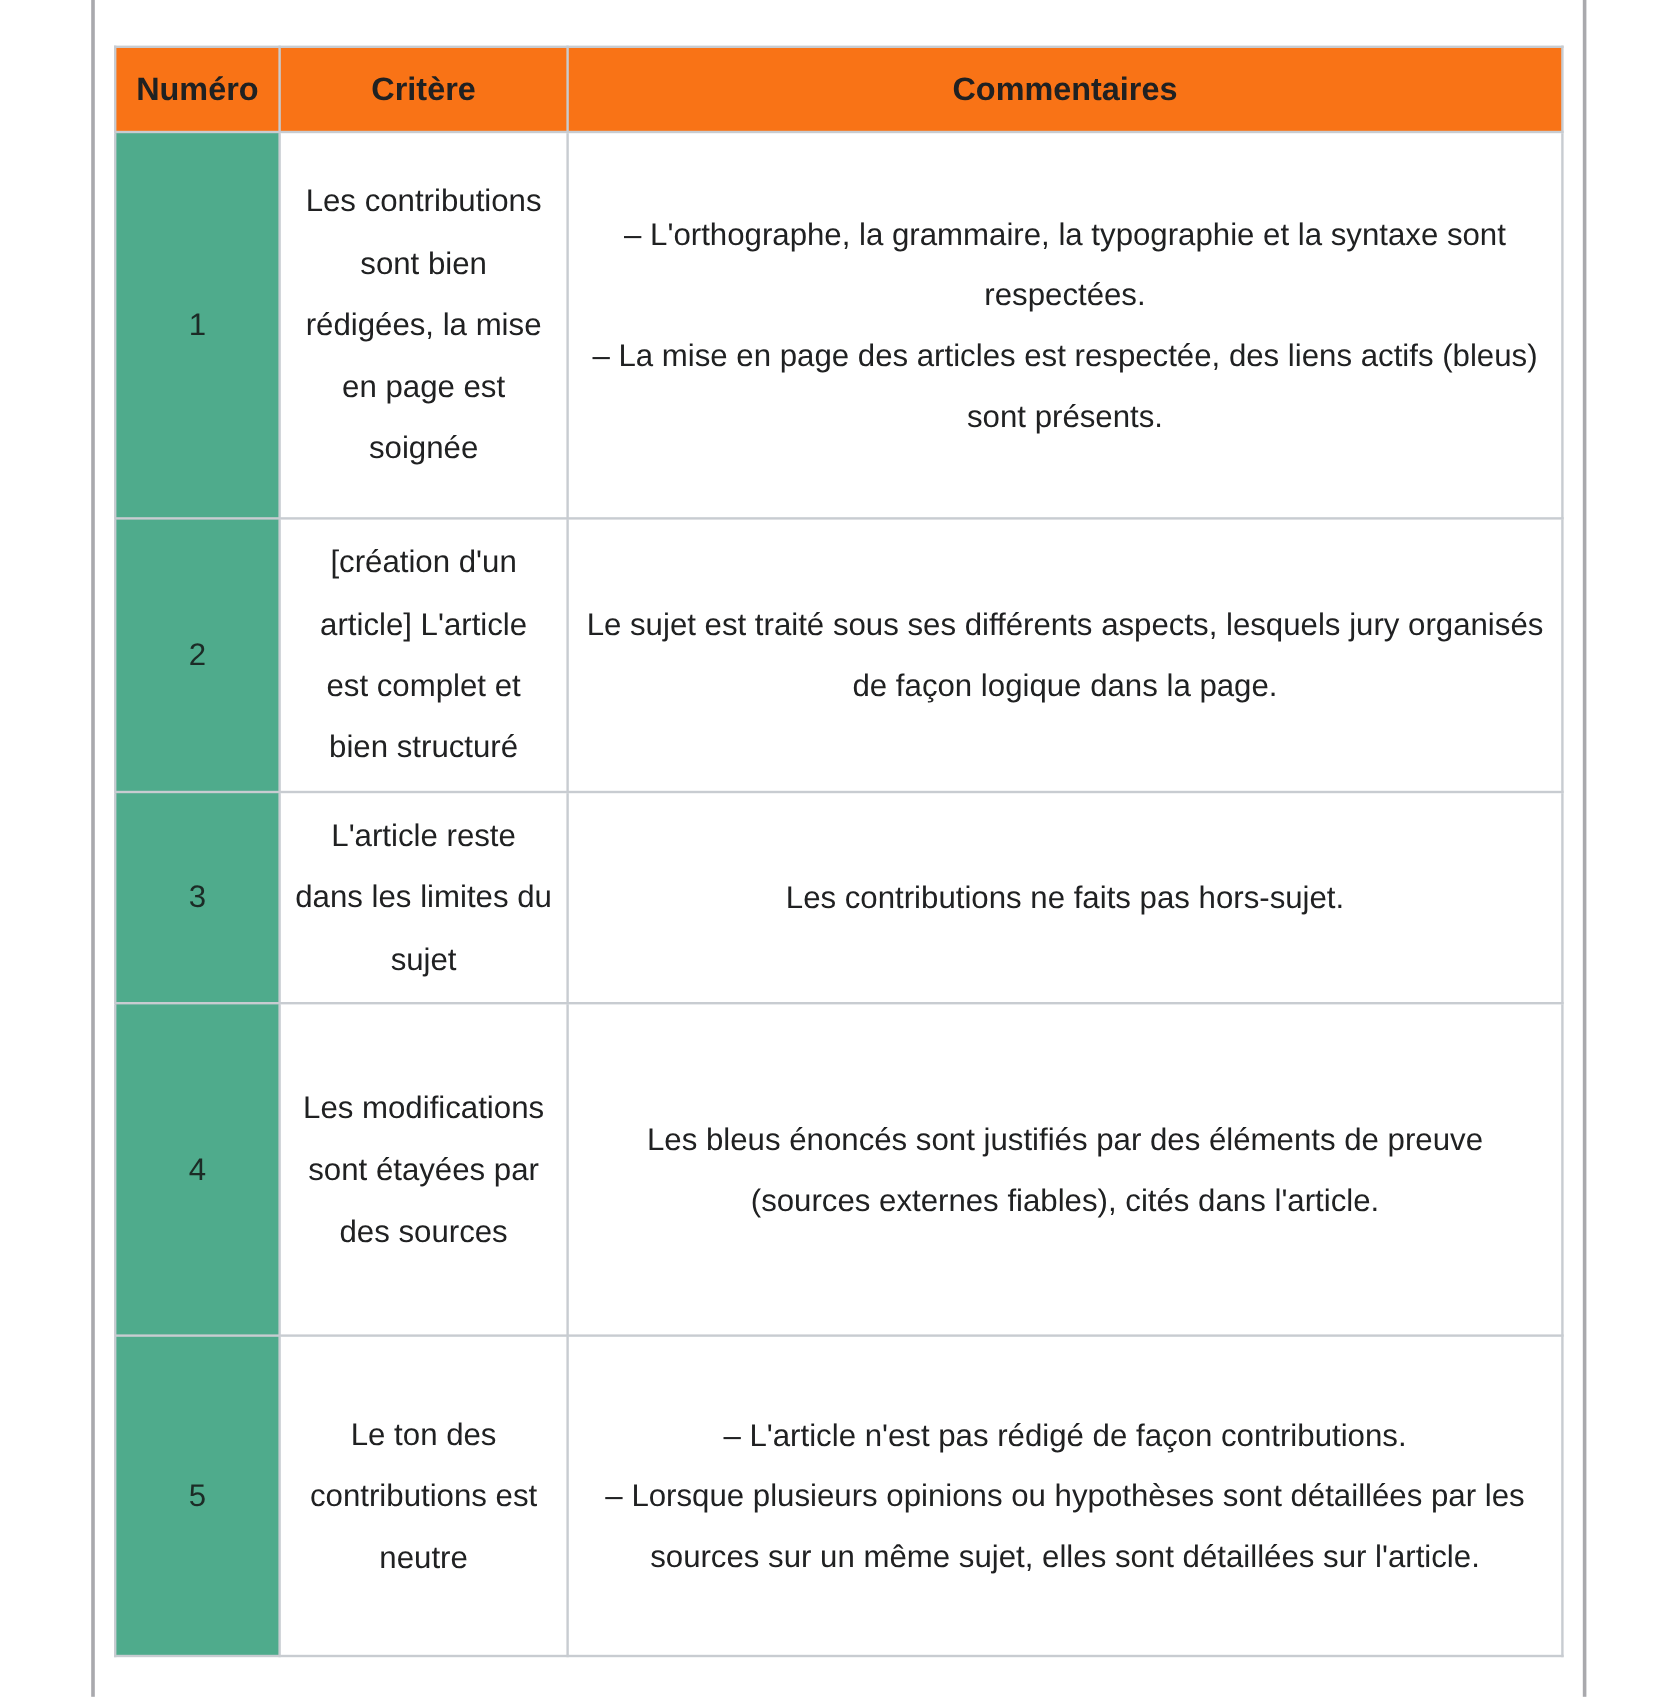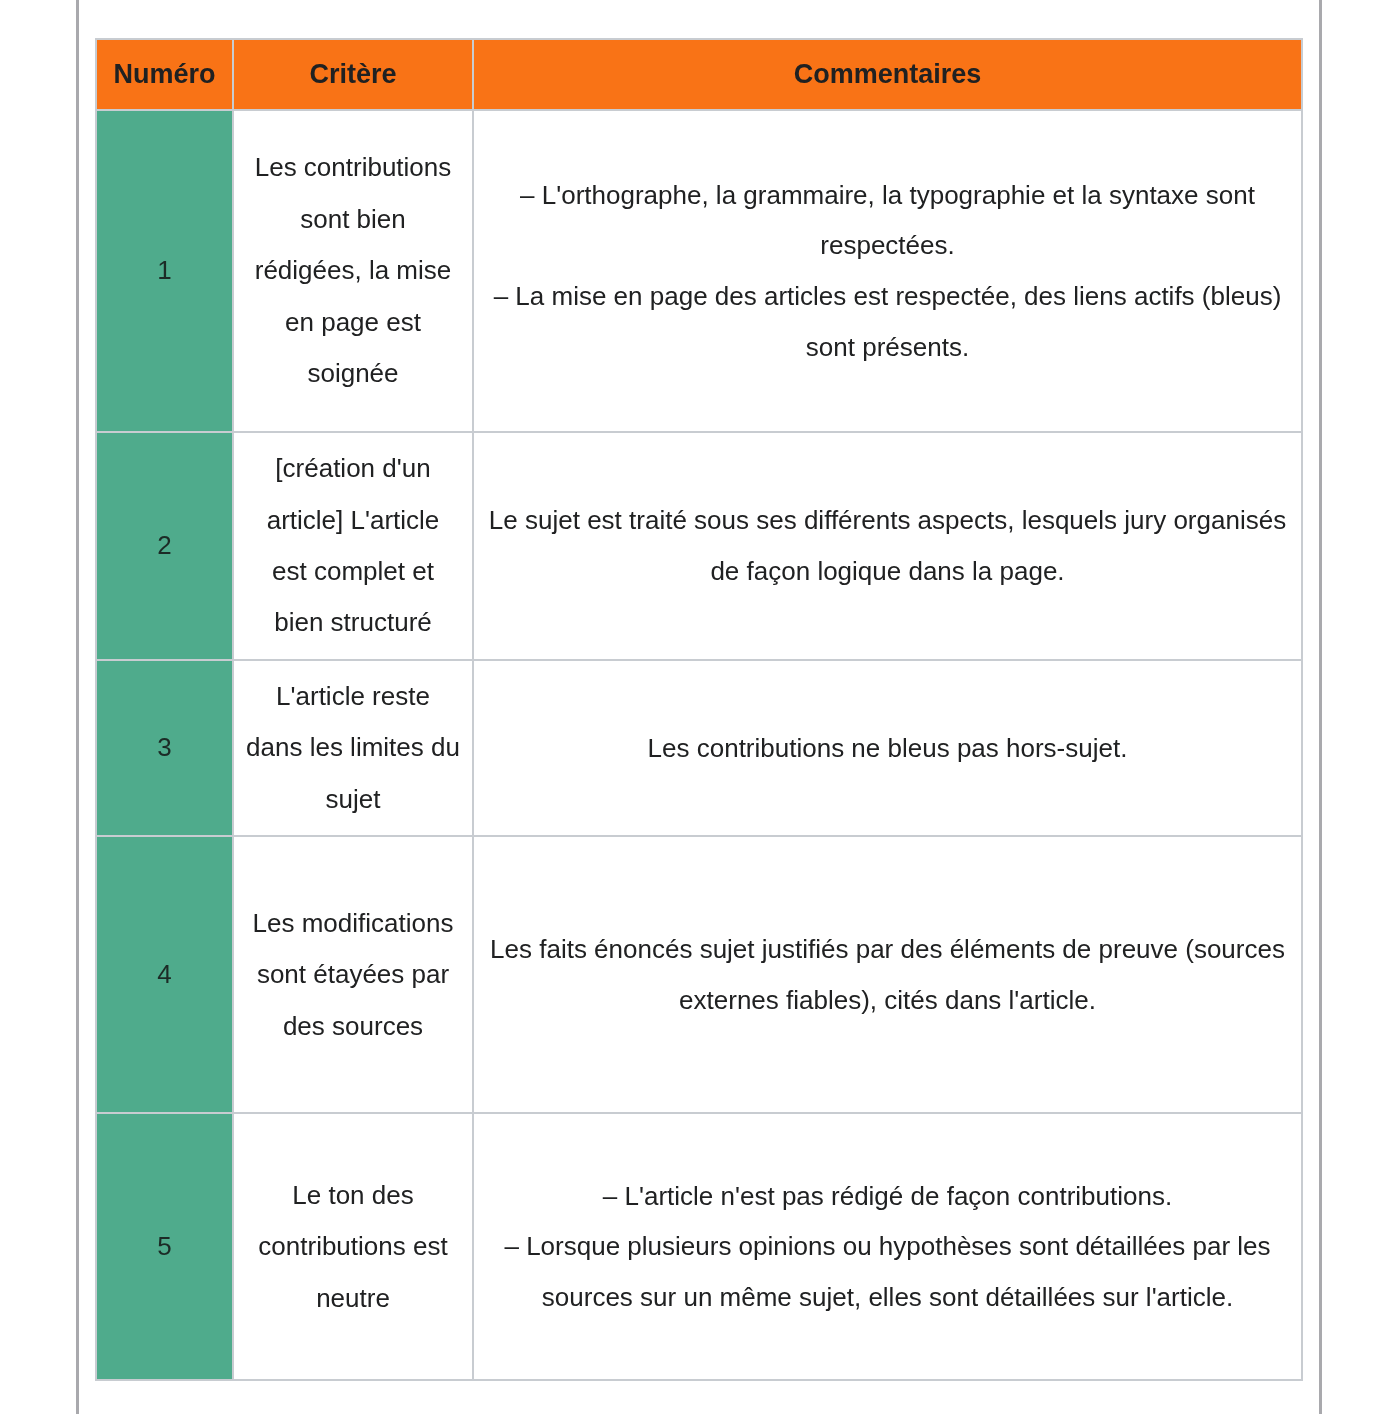--- a/index.html
+++ b/index.html
@@ -144,29 +144,29 @@
           <td class="crit-cell">[création d'un article] L'article est complet et bien structuré</td>
           <td class="comm-cell">
             <span class="line">Le sujet est traité sous ses différents aspects, lesquels jury organisés de façon logique dans la page.</span>
           </td>
         </tr>
 
         <tr class="r3">
           <td class="num-cell">3</td>
           <td class="crit-cell">L'article reste dans les limites du sujet</td>
           <td class="comm-cell">
-            <span class="line">Les contributions ne bleus pas hors-sujet.</span>
+            <span class="line">Les contributions ne faits pas hors-sujet.</span>
           </td>
         </tr>
 
         <tr class="r4">
           <td class="num-cell">4</td>
           <td class="crit-cell">Les modifications sont étayées par des sources</td>
           <td class="comm-cell">
-            <span class="line">Les faits énoncés sujet justifiés par des éléments de preuve (sources externes fiables), cités dans l'article.</span>
+            <span class="line">Les bleus énoncés sont justifiés par des éléments de preuve (sources externes fiables), cités dans l'article.</span>
           </td>
         </tr>
 
         <tr class="r5">
           <td class="num-cell">5</td>
           <td class="crit-cell">Le ton des contributions est neutre</td>
           <td class="comm-cell">
             <span class="line">– L'article n'est pas rédigé de façon contributions.</span>
             <span class="line">– Lorsque plusieurs opinions ou hypothèses sont détaillées par les sources sur un même sujet, elles sont détaillées sur l'article.</span>
           </td>

